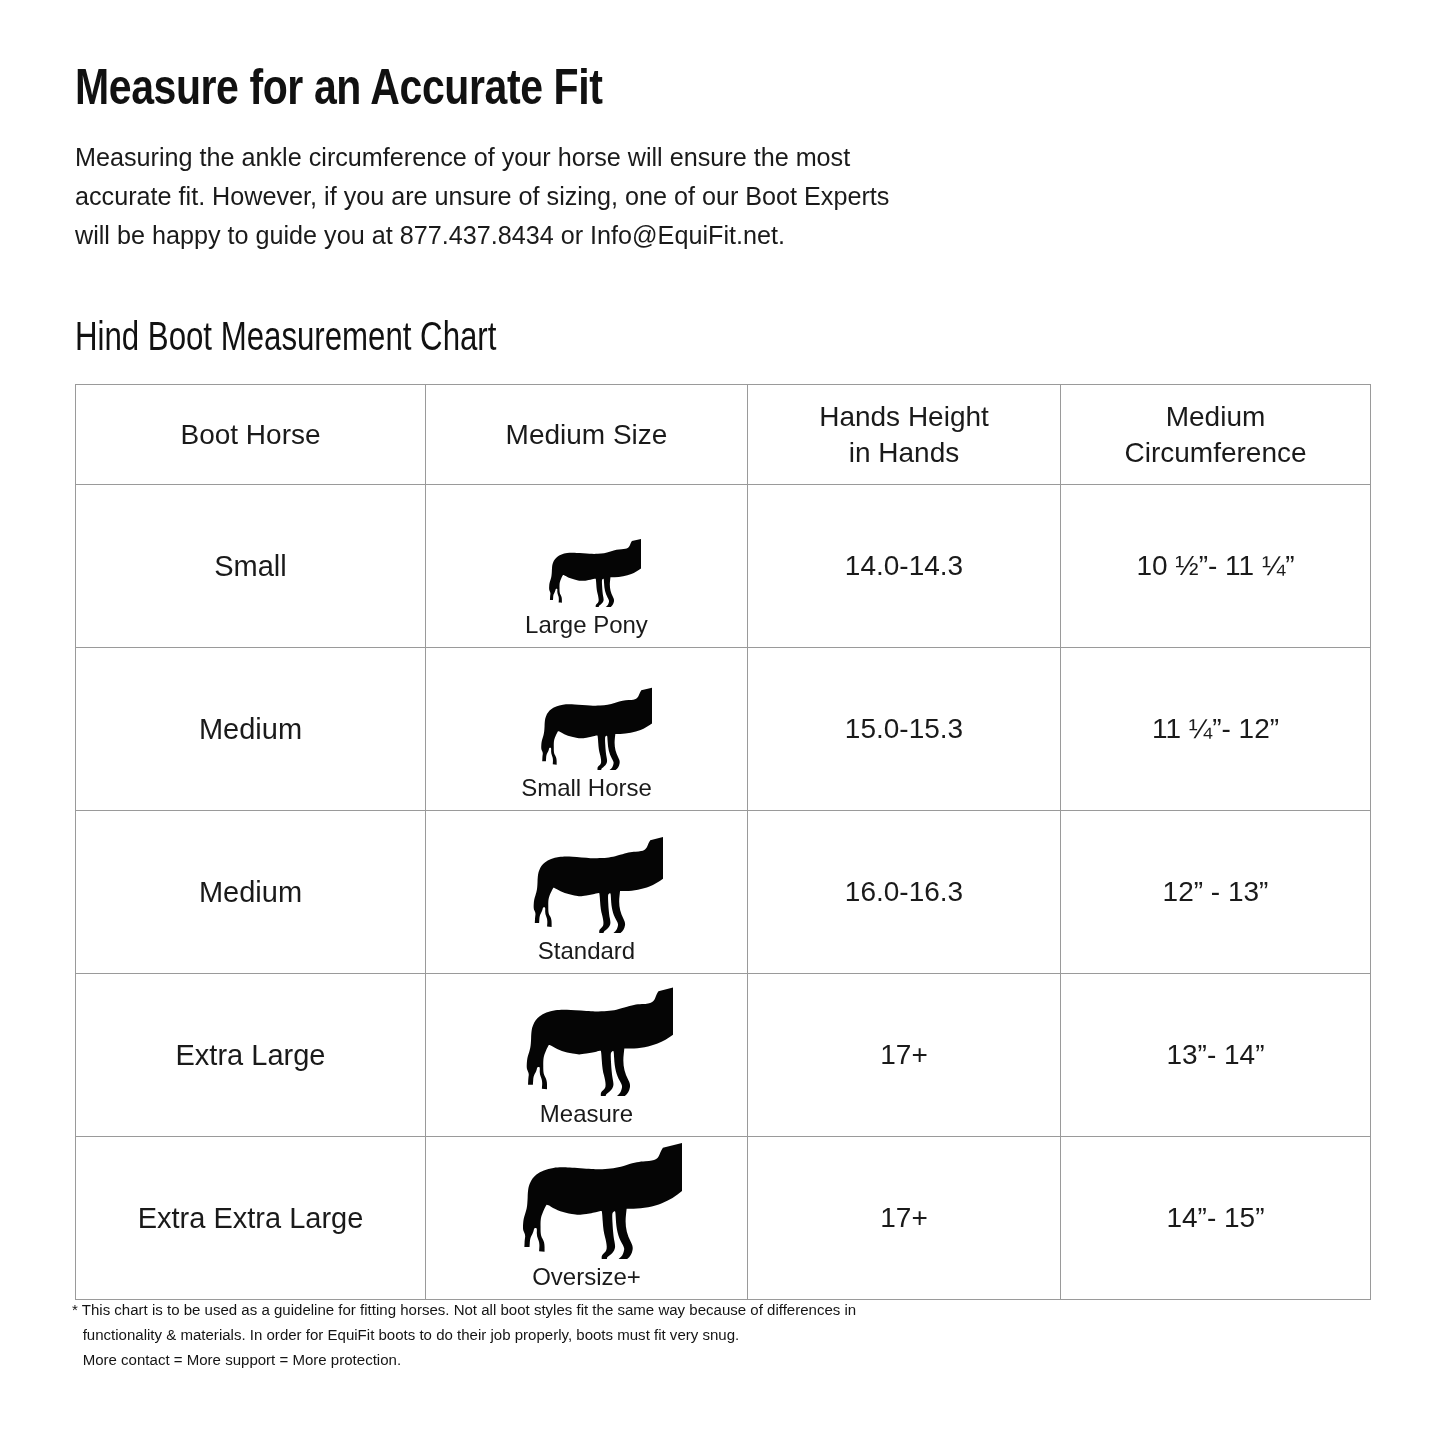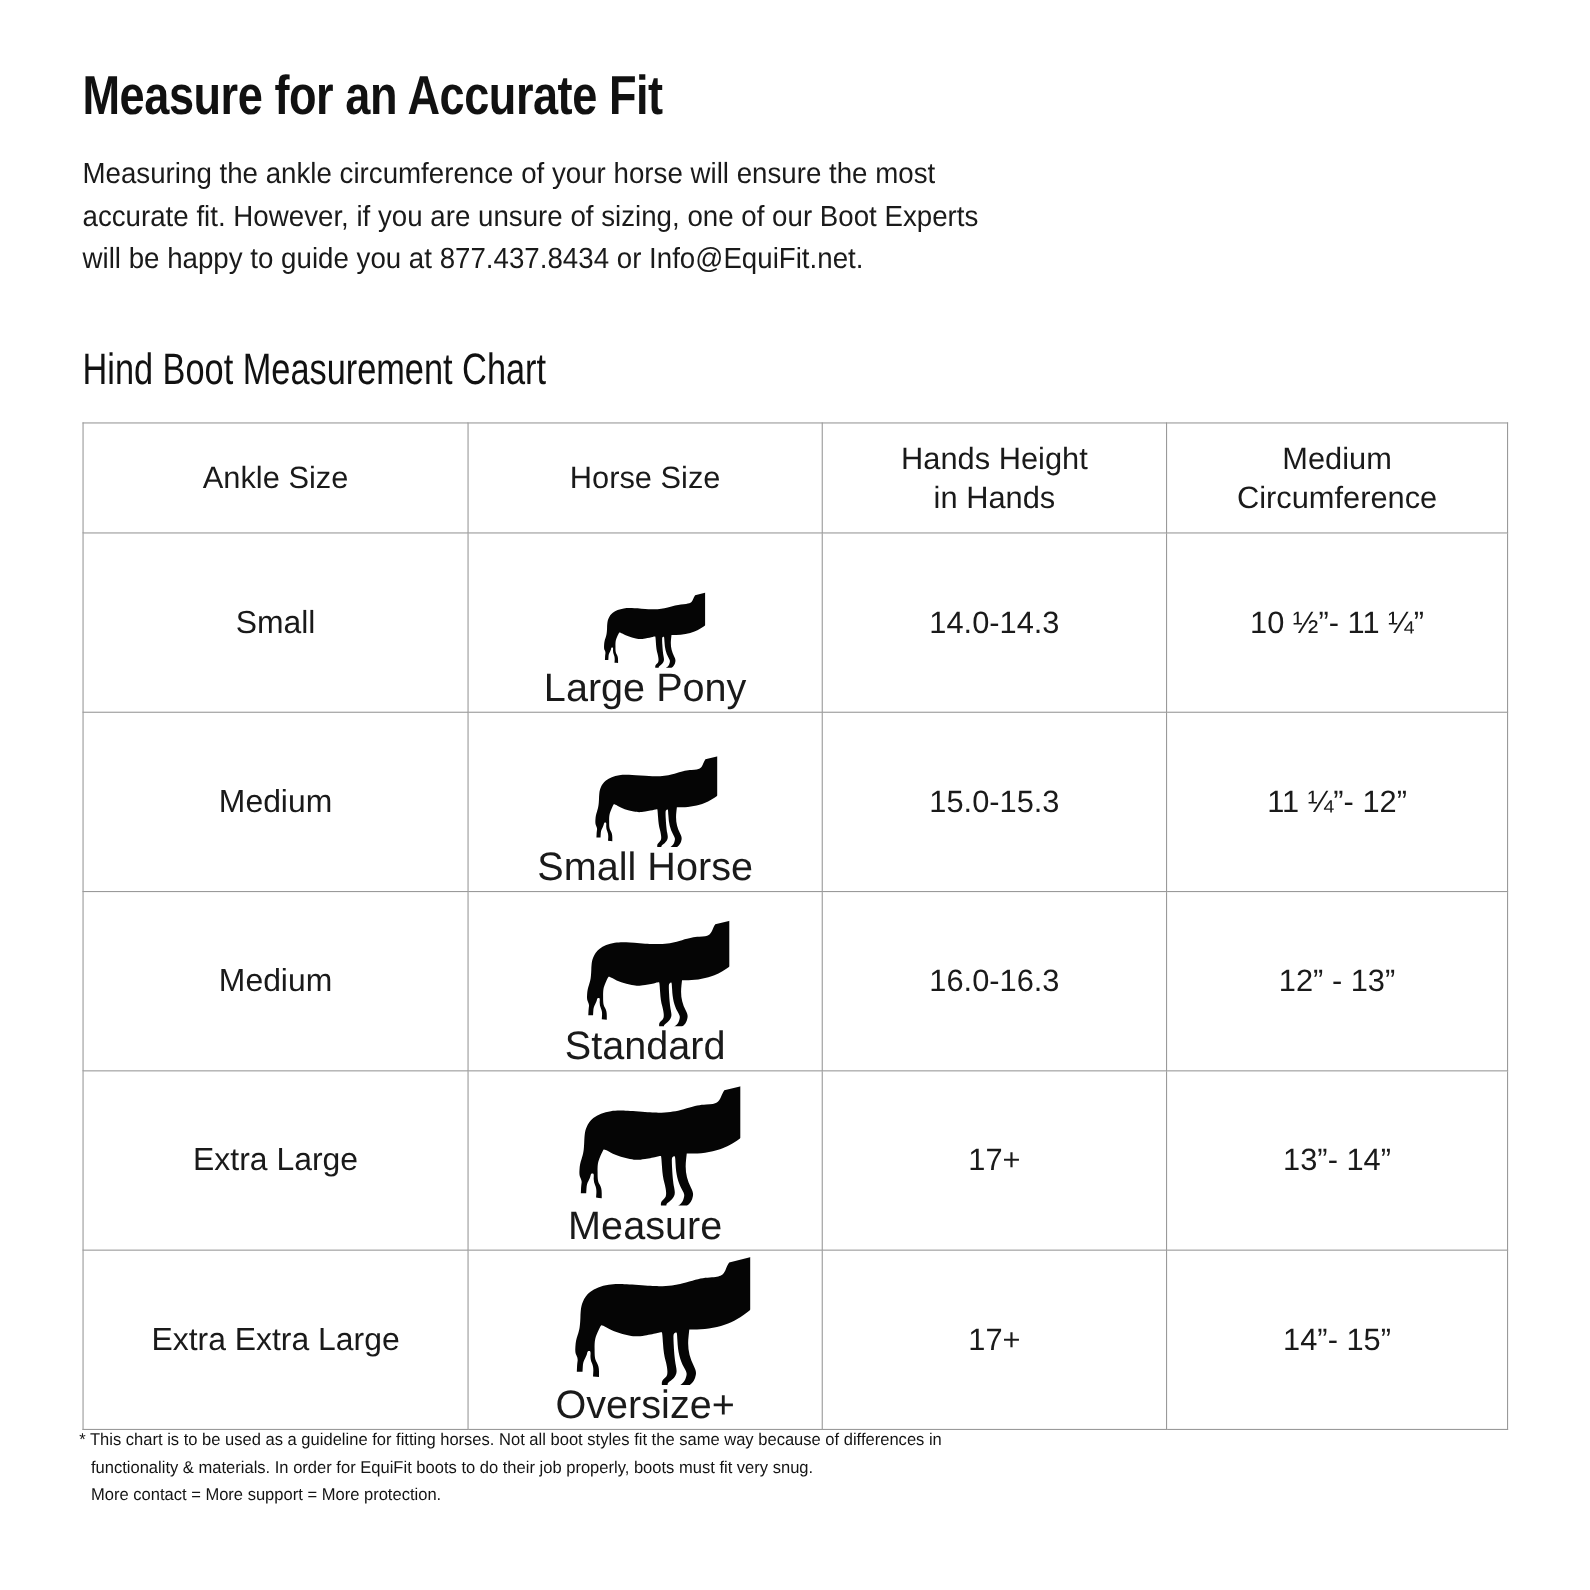--- a/index.html
+++ b/index.html
@@ -126,21 +126,21 @@
     justify-content: flex-end;
     height: 158px;
     padding-bottom: 4px;
     box-sizing: border-box;
   }
   .horse-svg {
     display: block;
     fill: #050505;
   }
   .horse-label {
-    font-size: 36px;
+    font-size: 24px;
     line-height: 33px;
     color: #1a1a1a;
     margin-top: 1px;
     white-space: nowrap;
   }
 
   
   .footnote {
     position: absolute;
     left: 72px;
@@ -176,24 +176,24 @@
   <table class="chart-table">
     <colgroup>
       <col class="c1">
         <col class="c2">
         <col class="c3">
         <col class="c4">
     </colgroup>
     <thead>
       <tr>
         <th>
-          <span class="hd-line">Ankle Size</span>
-        </th>
-        <th>
-          <span class="hd-line">Horse Size</span>
+          <span class="hd-line">Boot Horse</span>
+        </th>
+        <th>
+          <span class="hd-line">Medium Size</span>
         </th>
         <th>
           <span class="hd-line">Hands Height</span>
           <span class="hd-line">in Hands</span>
         </th>
         <th>
           <span class="hd-line">Medium</span>
           <span class="hd-line">Circumference</span>
         </th>
       </tr>

